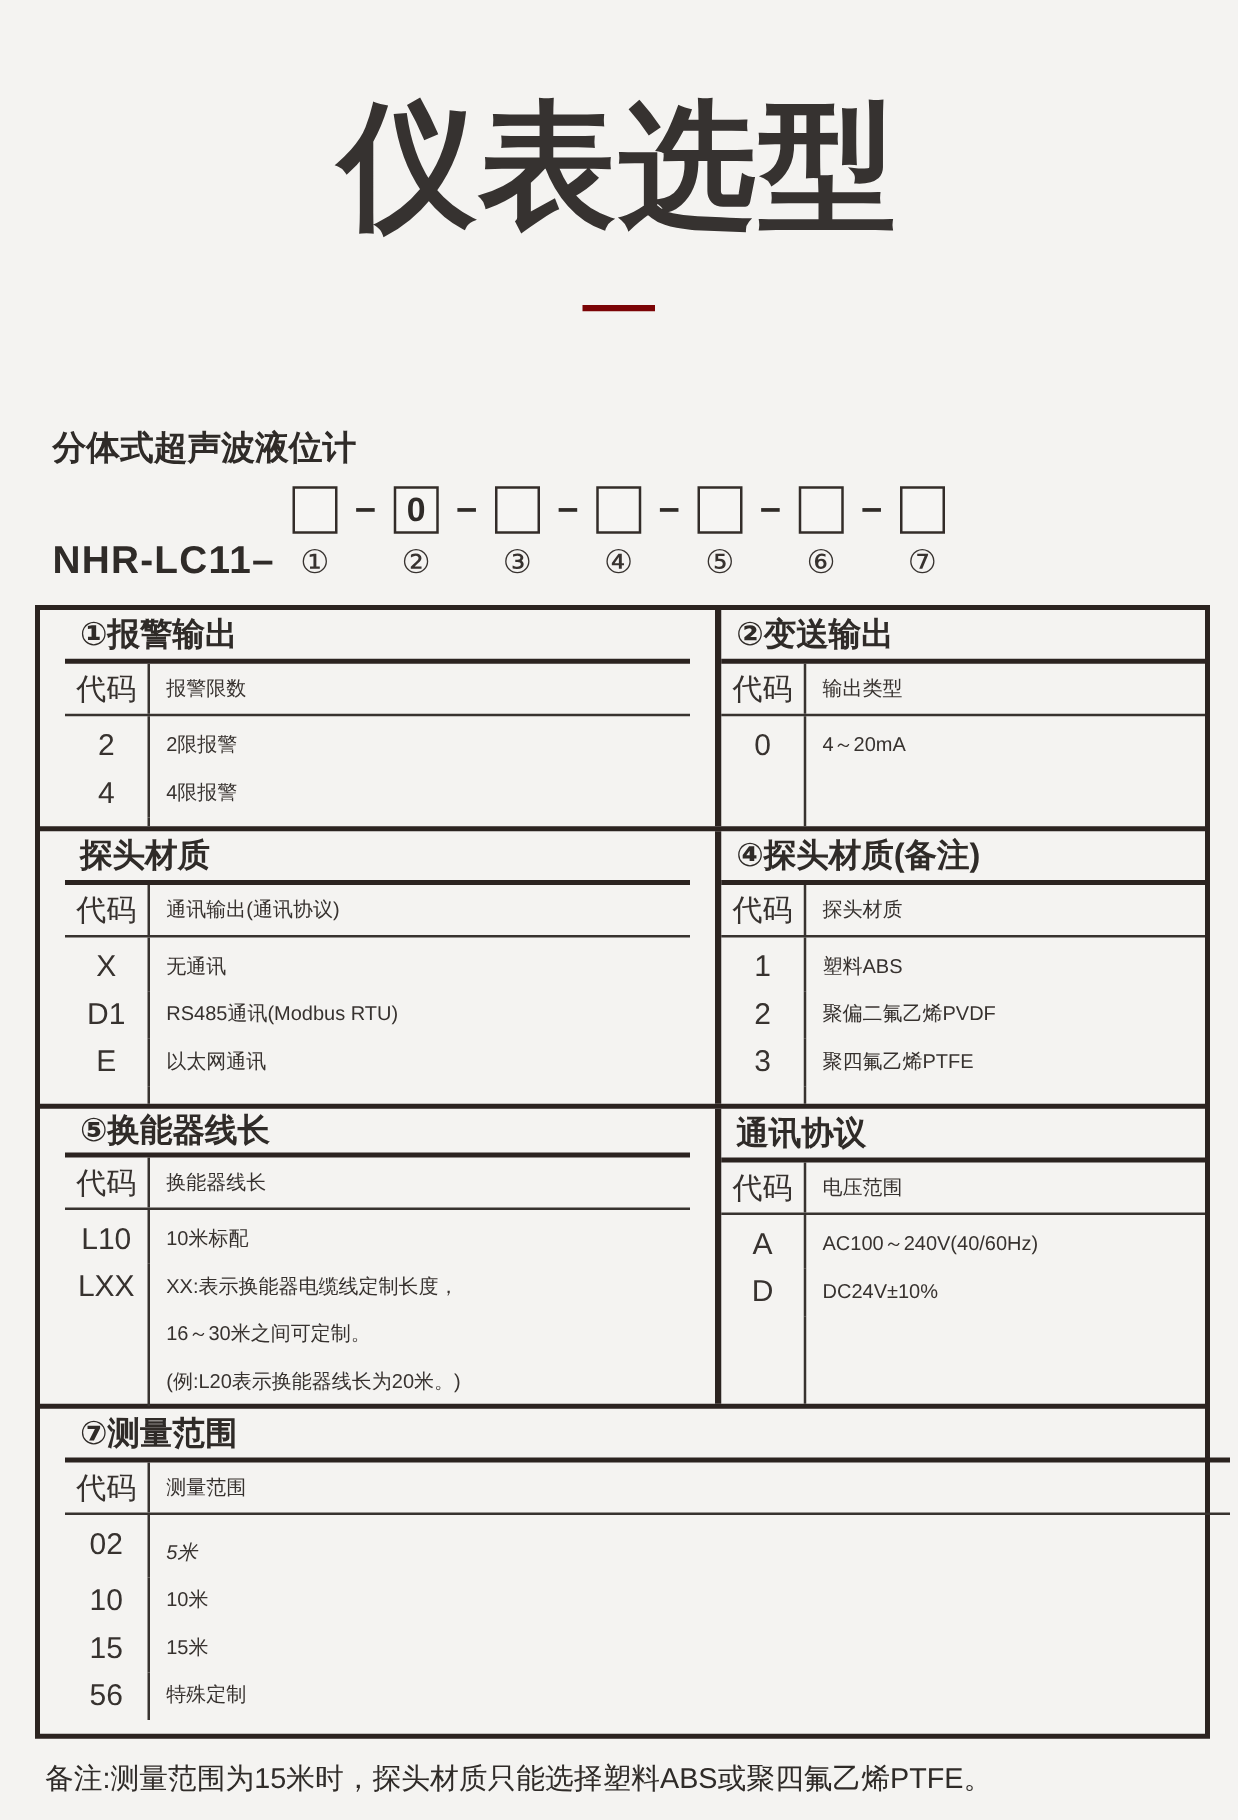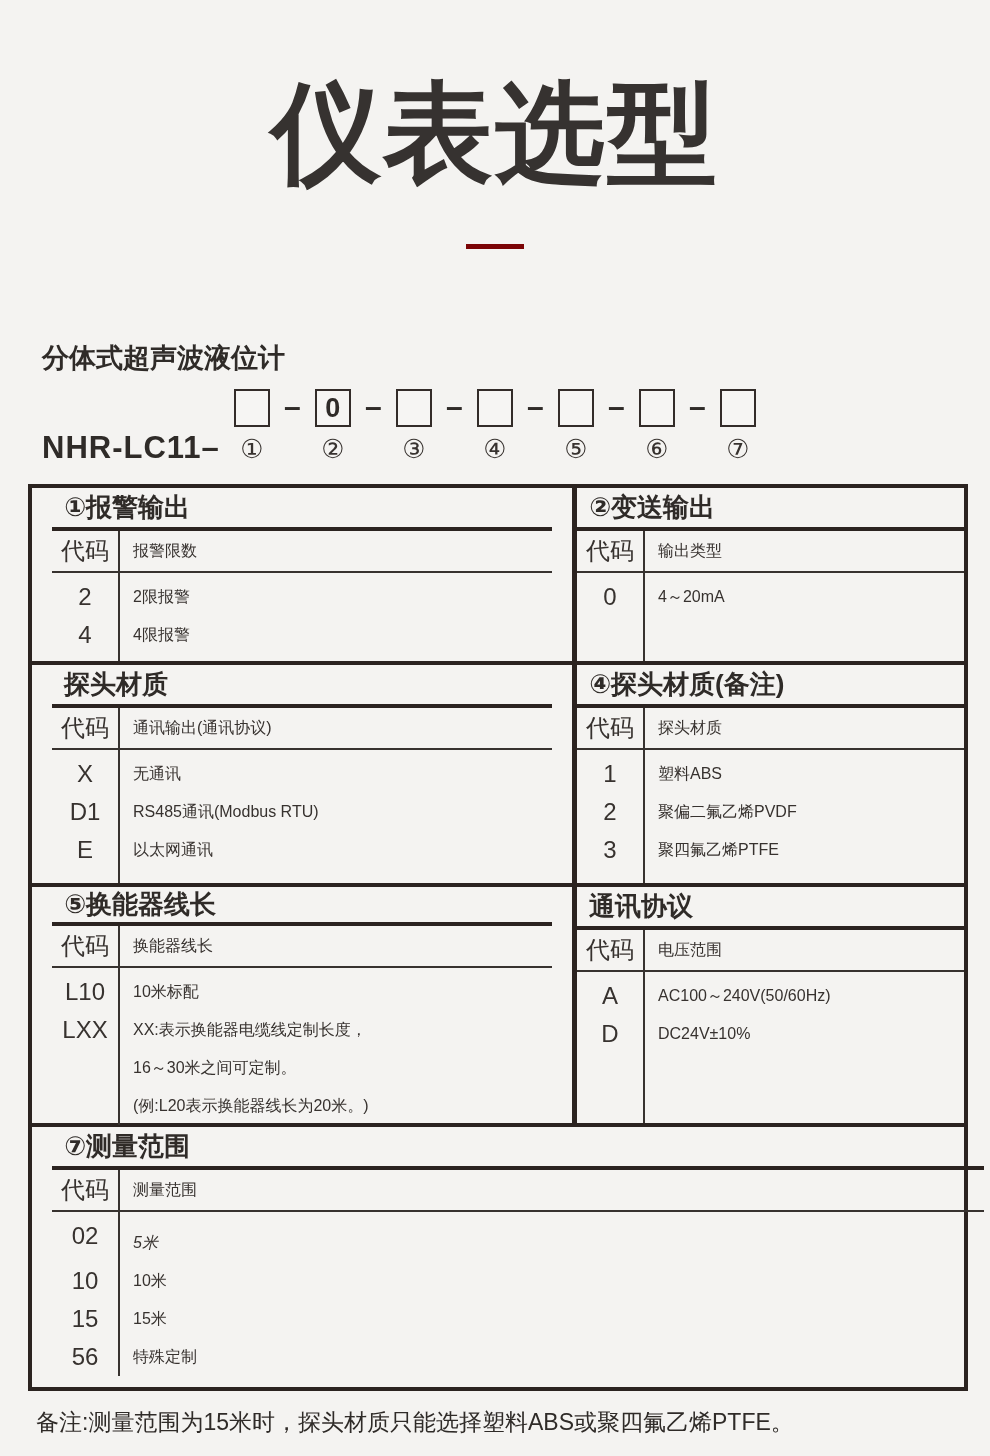--- a/index.html
+++ b/index.html
@@ -293,21 +293,21 @@
         </div>
         <div class="section right">
           <div class="sec-title">通讯协议</div>
           <div class="sec-body">
             <div class="trow head">
               <div class="tcode">代码</div>
               <div class="tdesc">电压范围</div>
             </div>
             <div class="trow data">
               <div class="tcode" style="padding-top: 5px;">A</div>
-              <div class="tdesc" style="padding-top: 5px;">AC100～240V(50/60Hz)</div>
+              <div class="tdesc" style="padding-top: 5px;">AC100～240V(40/60Hz)</div>
             </div>
             <div class="trow data">
               <div class="tcode">D</div>
               <div class="tdesc">DC24V±10%</div>
             </div>
             <div class="trow fill">
               <div class="tcode"></div>
               <div class="tdesc"></div>
             </div>
           </div>

